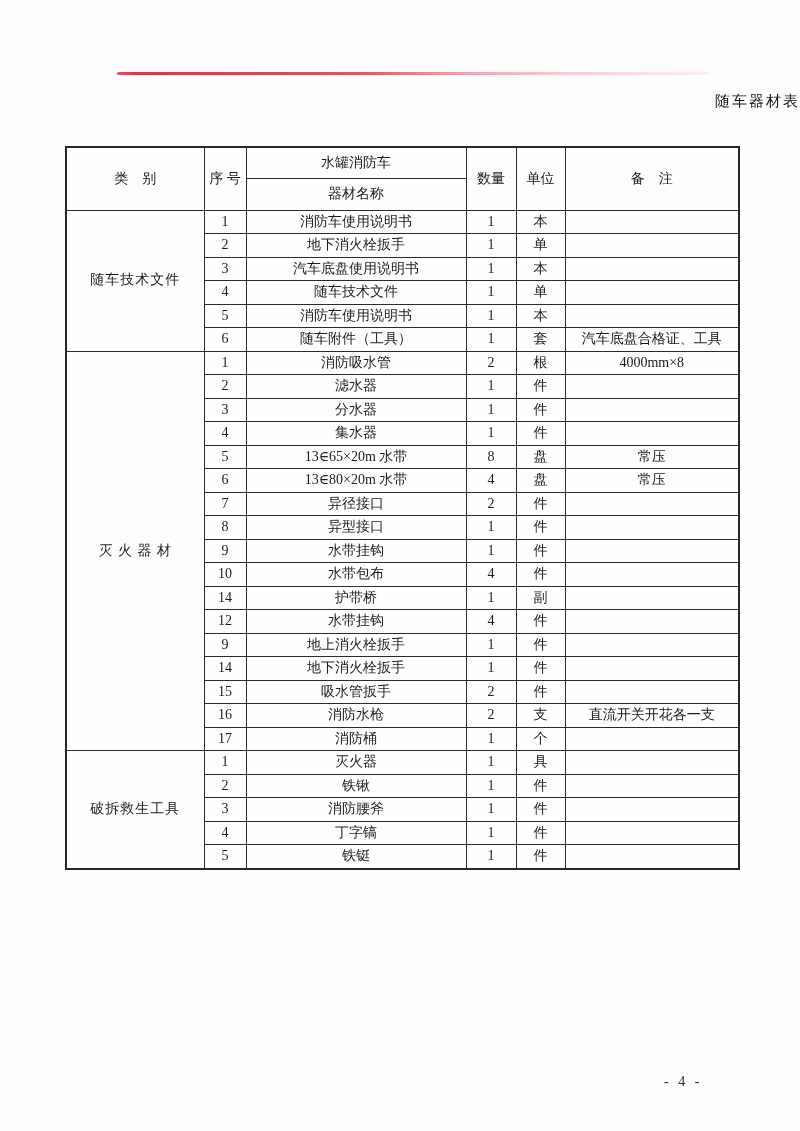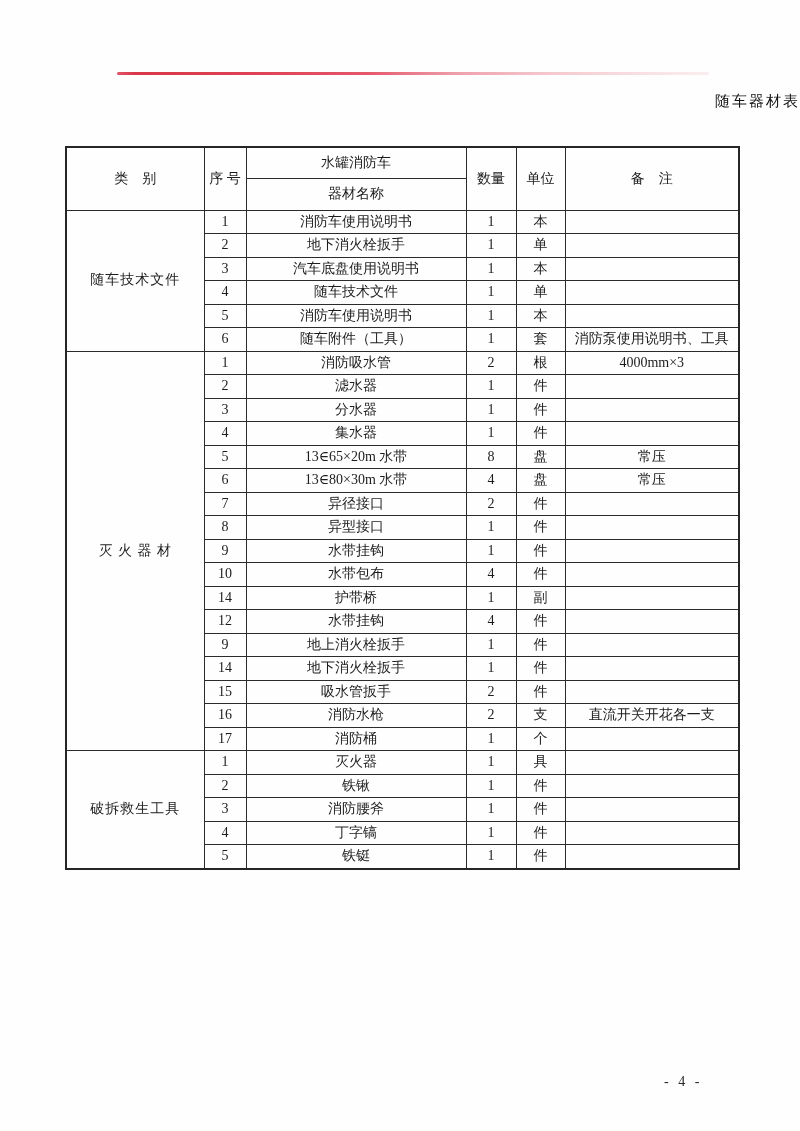--- a/index.html
+++ b/index.html
@@ -143,29 +143,29 @@
           <td class="left">消防车使用说明书</td>
           <td>1</td>
           <td>本</td>
           <td></td>
         </tr>
         <tr>
           <td>6</td>
           <td class="left">随车附件（工具）</td>
           <td>1</td>
           <td>套</td>
-          <td>消防泵使用说明书、工具</td>
+          <td>汽车底盘合格证、工具</td>
         </tr>
         <tr>
           <td rowspan="17" class="cat">灭 火 器 材</td>
           <td>1</td>
           <td class="left">消防吸水管</td>
           <td>2</td>
           <td>根</td>
-          <td>4000mm×3</td>
+          <td>4000mm×8</td>
         </tr>
         <tr>
           <td>2</td>
           <td class="left">滤水器</td>
           <td>1</td>
           <td>件</td>
           <td></td>
         </tr>
         <tr>
           <td>3</td>
@@ -183,21 +183,21 @@
         </tr>
         <tr>
           <td>5</td>
           <td class="left">13∈65×20m 水带</td>
           <td>8</td>
           <td>盘</td>
           <td>常压</td>
         </tr>
         <tr>
           <td>6</td>
-          <td class="left">13∈80×30m 水带</td>
+          <td class="left">13∈80×20m 水带</td>
           <td>4</td>
           <td>盘</td>
           <td>常压</td>
         </tr>
         <tr>
           <td>7</td>
           <td class="left">异径接口</td>
           <td>2</td>
           <td>件</td>
           <td></td>

